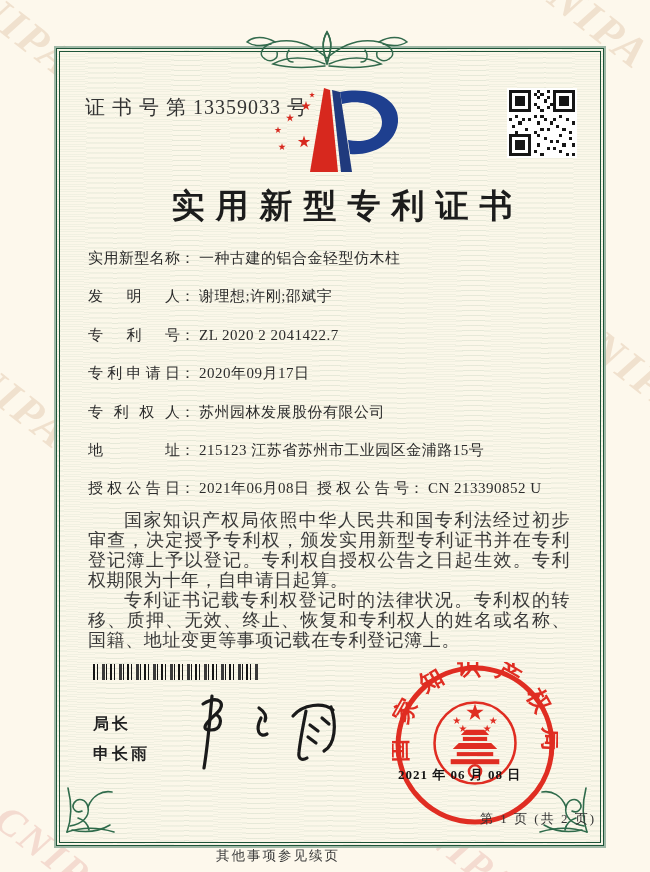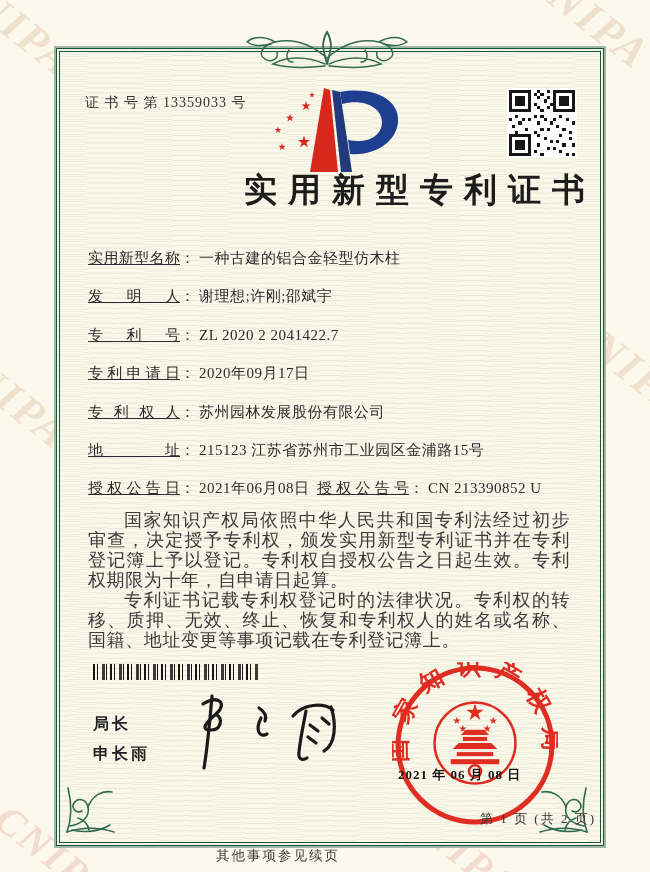--- a/index.html
+++ b/index.html
@@ -24,32 +24,32 @@
     background:
       repeating-linear-gradient(2deg, rgba(106,146,116,.08) 0 1px, transparent 1px 5px),
       repeating-linear-gradient(-2deg, rgba(106,146,116,.07) 0 1px, transparent 1px 5px),
       #fbf7e9;
   }
   .ornament-top{position:absolute; left:227px; top:26px; width:200px; height:44px;}
   .corner{position:absolute; width:56px; height:56px; top:780px;}
   .corner.left{left:62px;}
   .corner.right{left:536px; transform:scaleX(-1);}
   
-  .certno{position:absolute; left:85px; top:94px; font-size:14px; letter-spacing:1px; color:#333;}
+  .certno{position:absolute; left:85px; top:94px; font-size:20px; letter-spacing:1px; color:#333;}
   .logo{position:absolute; left:260px; top:84px; width:148px; height:92px;}
   .qr{position:absolute; left:507px; top:88px; width:66px; height:66px; background:#fff; padding:2px;}
   .title{
-    position:absolute; left:56px; top:168px; width:540px; margin:0;
-    text-align:right; font-size:33px; font-weight:600;
+    position:absolute; left:56px; top:168px; width:540px; margin:16px;
+    text-align:center; font-size:33px; font-weight:600;
     letter-spacing:11px; text-indent:11px; color:#1c1c1c;
   }
   
   .fields{position:absolute; left:88px; top:250px; width:482px; font-size:15px;}
   .row{height:38.4px; line-height:17px; position:relative;}
-  .lbl{display:inline-block; width:92px; text-align:justify; text-align-last:justify; vertical-align:top;text-decoration:underline;}
+  .lbl{display:inline-block; width:92px; text-align:justify; text-align-last:justify; vertical-align:top;}
   .colon{display:inline-block; margin-right:4px;}
   .val{letter-spacing:.5px;}
   .row .second{position:absolute; left:229px; top:0;}
   
   .body-text{position:absolute; left:88px; top:510px; width:482px;}
   .body-text p{
     margin:0; font-size:18px; line-height:20px; letter-spacing:.6px;
     text-align:justify; text-indent:2em; color:#3a3a3a;
   }
   

